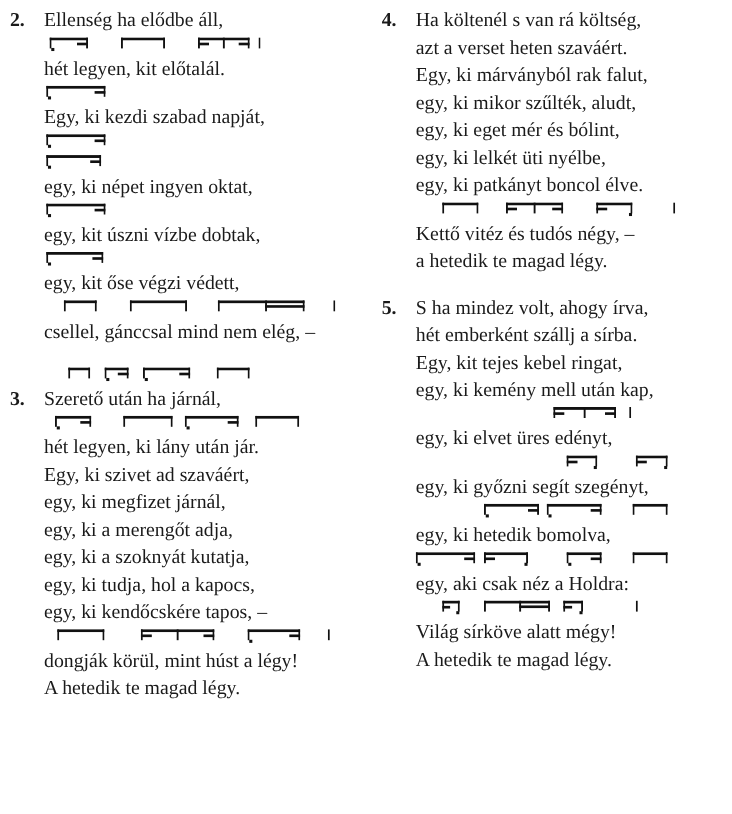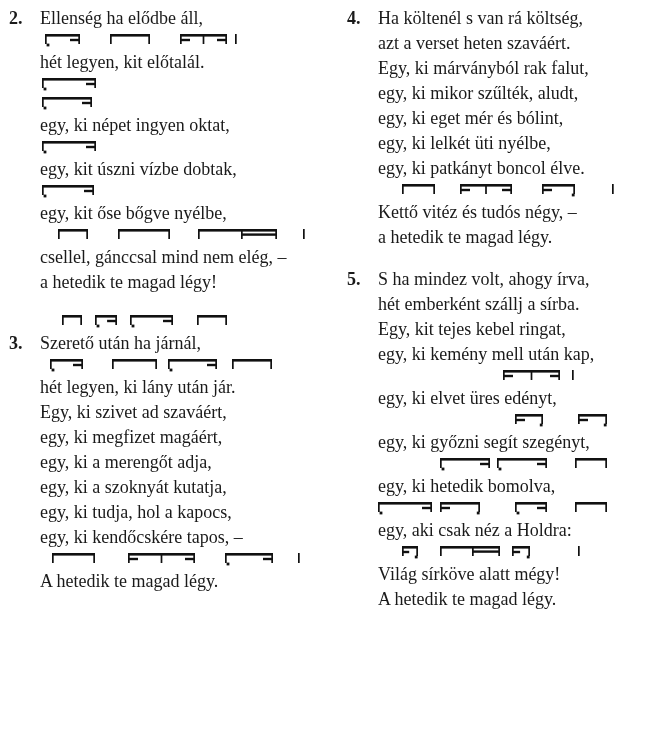--- a/index.html
+++ b/index.html
@@ -74,20 +74,34 @@
             <span class="mgroup" style="left: 2px;">
               <svg width="54" height="15" viewBox="0 0 54 15" xmlns="http://www.w3.org/2000/svg" fill="#111111">
                 <rect x="0" y="0" width="54" height="2.6"></rect>
                 <rect x="0" y="0" width="1.7" height="10"></rect>
                 <rect x="52.3" y="0" width="1.7" height="10"></rect>
                 <rect x="1.6" y="9.6" width="2.8" height="2.8"></rect>
                 <rect x="44" y="4.8" width="10" height="2.4"></rect>
               </svg>
             </span>
           </div>
+          <div class="tline">Egy, ki kezdi szabad napját,</div>
+        </div>
+        <div class="line-block">
+          <div class="marks">
+            <span class="mgroup" style="left: 2px;">
+              <svg width="54" height="15" viewBox="0 0 54 15" xmlns="http://www.w3.org/2000/svg" fill="#111111">
+                <rect x="0" y="0" width="54" height="2.6"></rect>
+                <rect x="0" y="0" width="1.7" height="10"></rect>
+                <rect x="52.3" y="0" width="1.7" height="10"></rect>
+                <rect x="1.6" y="9.6" width="2.8" height="2.8"></rect>
+                <rect x="44" y="4.8" width="10" height="2.4"></rect>
+              </svg>
+            </span>
+          </div>
         </div>
         <div class="line-block">
           <div class="marks">
             <span class="mgroup" style="left: 2px;">
               <svg width="50" height="15" viewBox="0 0 50 15" xmlns="http://www.w3.org/2000/svg" fill="#111111">
                 <rect x="0" y="0" width="50" height="2.6"></rect>
                 <rect x="0" y="0" width="1.7" height="10"></rect>
                 <rect x="48.3" y="0" width="1.7" height="10"></rect>
                 <rect x="1.6" y="9.6" width="2.8" height="2.8"></rect>
                 <rect x="40" y="4.8" width="10" height="2.4"></rect>
@@ -115,21 +129,21 @@
             <span class="mgroup" style="left: 2px;">
               <svg width="52" height="15" viewBox="0 0 52 15" xmlns="http://www.w3.org/2000/svg" fill="#111111">
                 <rect x="0" y="0" width="52" height="2.6"></rect>
                 <rect x="0" y="0" width="1.7" height="10"></rect>
                 <rect x="50.3" y="0" width="1.7" height="10"></rect>
                 <rect x="1.6" y="9.6" width="2.8" height="2.8"></rect>
                 <rect x="42" y="4.8" width="10" height="2.4"></rect>
               </svg>
             </span>
           </div>
-          <div class="tline">egy, kit őse bőgve nyélbe,</div>
+          <div class="tline">egy, kit őse végzi védett,</div>
         </div>
         <div class="line-block">
           <div class="marks">
             <span class="mgroup" style="left: 18px;">
               <svg width="30" height="15" viewBox="0 0 30 15" xmlns="http://www.w3.org/2000/svg" fill="#111111">
                 <rect x="0" y="0" width="30" height="2.6"></rect>
                 <rect x="0" y="0" width="1.7" height="10"></rect>
                 <rect x="28.3" y="0" width="1.7" height="10"></rect>
               </svg>
             </span>
@@ -150,23 +164,20 @@
               </svg>
             </span>
             <span class="mgroup" style="left: 263px;">
               <svg width="2" height="15" viewBox="0 0 2 15" xmlns="http://www.w3.org/2000/svg" fill="#111111">
                 <rect x="0" y="0" width="1.7" height="10"></rect>
               </svg>
             </span>
           </div>
           <div class="tline">csellel, gánccsal mind nem elég, –</div>
         </div>
-        <div class="line-block">
-          <div class="tline">a hetedik te magad légy!</div>
-        </div>
       </div>
       <div class="verse">
         <div class="line-block">
           <div class="marks">
             <span class="mgroup" style="left: 22px;">
               <svg width="20" height="15" viewBox="0 0 20 15" xmlns="http://www.w3.org/2000/svg" fill="#111111">
                 <rect x="0" y="0" width="20" height="2.6"></rect>
                 <rect x="0" y="0" width="1.7" height="10"></rect>
                 <rect x="18.3" y="0" width="1.7" height="10"></rect>
               </svg>
@@ -233,21 +244,21 @@
                 <rect x="38.3" y="0" width="1.7" height="10"></rect>
               </svg>
             </span>
           </div>
           <div class="tline">hét legyen, ki lány után jár.</div>
         </div>
         <div class="line-block">
           <div class="tline">Egy, ki szivet ad szaváért,</div>
         </div>
         <div class="line-block">
-          <div class="tline">egy, ki megfizet magáért,</div>
+          <div class="tline">egy, ki megfizet járnál,</div>
         </div>
         <div class="line-block">
           <div class="tline">egy, ki a merengőt adja,</div>
         </div>
         <div class="line-block">
           <div class="tline">egy, ki a szoknyát kutatja,</div>
         </div>
         <div class="line-block">
           <div class="tline">egy, ki tudja, hol a kapocs,</div>
         </div>
@@ -281,20 +292,21 @@
                 <rect x="1.6" y="9.6" width="2.8" height="2.8"></rect>
                 <rect x="38" y="4.8" width="10" height="2.4"></rect>
               </svg>
             </span>
             <span class="mgroup" style="left: 258px;">
               <svg width="2" height="15" viewBox="0 0 2 15" xmlns="http://www.w3.org/2000/svg" fill="#111111">
                 <rect x="0" y="0" width="1.7" height="10"></rect>
               </svg>
             </span>
           </div>
+          <div class="tline">dongják körül, mint húst a légy!</div>
         </div>
         <div class="line-block">
           <div class="tline">A hetedik te magad légy.</div>
         </div>
       </div>
     </div>
   <div class="column col-right" id="col1">
       <div class="verse">
         <div class="line-block">
           <div class="tline">Ha költenél s van rá költség,<span class="vnum">4.</span></div>

